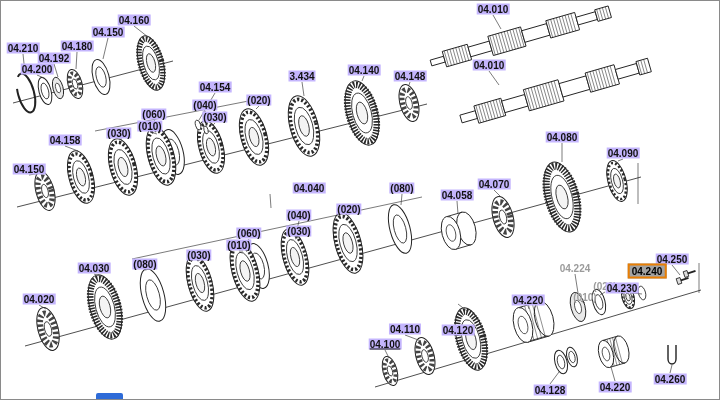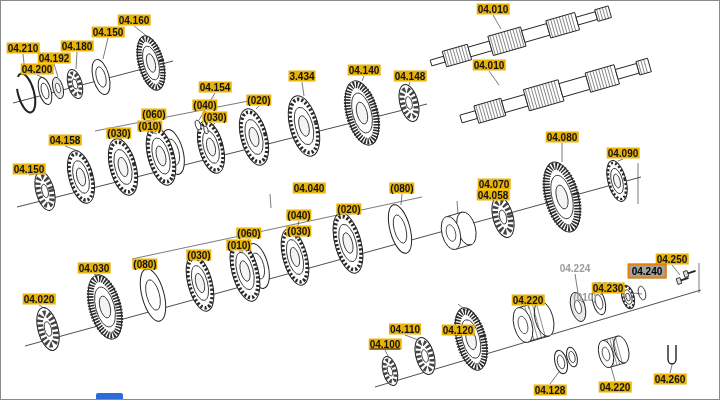--- a/index.html
+++ b/index.html
@@ -6,21 +6,21 @@
   html,body { background:#fff; font-family:"Liberation Sans", sans-serif; }
   .stage {
     position:relative; width:720px; height:400px; background:#fff;
     border:1px solid #8a8a8a; overflow:hidden;
   }
   .stage svg { position:absolute; left:0; top:0; width:720px; height:400px; }
   #labels { position:absolute; left:0; top:0; width:720px; height:400px; }
   .part-label {
     position:absolute; transform:translate(-50%,-50%);
     font:bold 10px "Liberation Sans", sans-serif; color:#111;
-    background:#eab308; padding:0 1px; line-height:1.1; white-space:nowrap;
+    background:#c4b5fd; padding:0 1px; line-height:1.1; white-space:nowrap;
     cursor:pointer;
   }
   .part-label.gray { color:#9b9b9b; background:transparent; }
   .part-label.hl {
     background:#a3a3a3; border:2px solid #e87e04; color:#000;
     padding:0 2px; z-index:5;
   }
   .blue-btn {
     position:absolute; left:95px; top:392px; width:27px; height:9px;
     border-radius:2px; background:#2e6bd8; cursor:pointer;
@@ -338,35 +338,35 @@
       <span class="part-label" style="left: 258px; top: 99px;">(020)</span>
       <span class="part-label" style="left: 153px; top: 113px;">(060)</span>
       <span class="part-label" style="left: 149px; top: 125px;">(010)</span>
       <span class="part-label" style="left: 118px; top: 132px;">(030)</span>
       <span class="part-label" style="left: 64px; top: 139px;">04.158</span>
       <span class="part-label" style="left: 28px; top: 168px;">04.150</span>
       <span class="part-label" style="left: 561px; top: 136px;">04.080</span>
       <span class="part-label" style="left: 622px; top: 152px;">04.090</span>
       <span class="part-label" style="left: 269px; top: 187px; margin-left: 39px;">04.040</span>
       <span class="part-label" style="left: 401px; top: 187px;">(080)</span>
-      <span class="part-label" style="left: 456px; top: 194px; margin-left: 36px;">04.058</span>
+      <span class="part-label" style="left: 456px; top: 194px;">04.058</span>
       <span class="part-label" style="left: 493px; top: 183px; text-align: center;">04.070</span>
       <span class="part-label" style="left: 348px; top: 208px;">(020)</span>
       <span class="part-label" style="left: 298px; top: 214px;">(040)</span>
       <span class="part-label" style="left: 298px; top: 230px;">(030)</span>
       <span class="part-label" style="left: 248px; top: 232px;">(060)</span>
       <span class="part-label" style="left: 238px; top: 244px;">(010)</span>
       <span class="part-label" style="left: 198px; top: 254px;">(030)</span>
       <span class="part-label" style="left: 144px; top: 263px;">(080)</span>
       <span class="part-label" style="left: 93px; top: 267px;">04.030</span>
       <span class="part-label" style="left: 38px; top: 298px;">04.020</span>
       <span class="part-label gray" style="left: 574px; top: 267px;">04.224</span>
       <span class="part-label gray" style="left: 584px; top: 296px;">(010)</span>
       <span class="part-label gray" style="left: 604px; top: 285px;">(020)</span>
-      <span class="part-label" style="left: 607px; top: 287px;">04.230</span>
+      <span class="part-label" style="left: 621px; top: 287px;">04.230</span>
       <span class="part-label hl" style="left: 646px; top: 270px;">04.240</span>
       <span class="part-label" style="left: 671px; top: 258px;">04.250</span>
       <span class="part-label" style="left: 457px; top: 297px; margin-top: 32px;">04.120</span>
       <span class="part-label" style="left: 527px; top: 299px;">04.220</span>
       <span class="part-label" style="left: 404px; top: 328px;">04.110</span>
       <span class="part-label" style="left: 384px; top: 343px; text-decoration: underline;">04.100</span>
       <span class="part-label" style="left: 549px; top: 389px;">04.128</span>
       <span class="part-label" style="left: 614px; top: 386px;">04.220</span>
       <span class="part-label" style="left: 669px; top: 378px;">04.260</span>
     </div>

